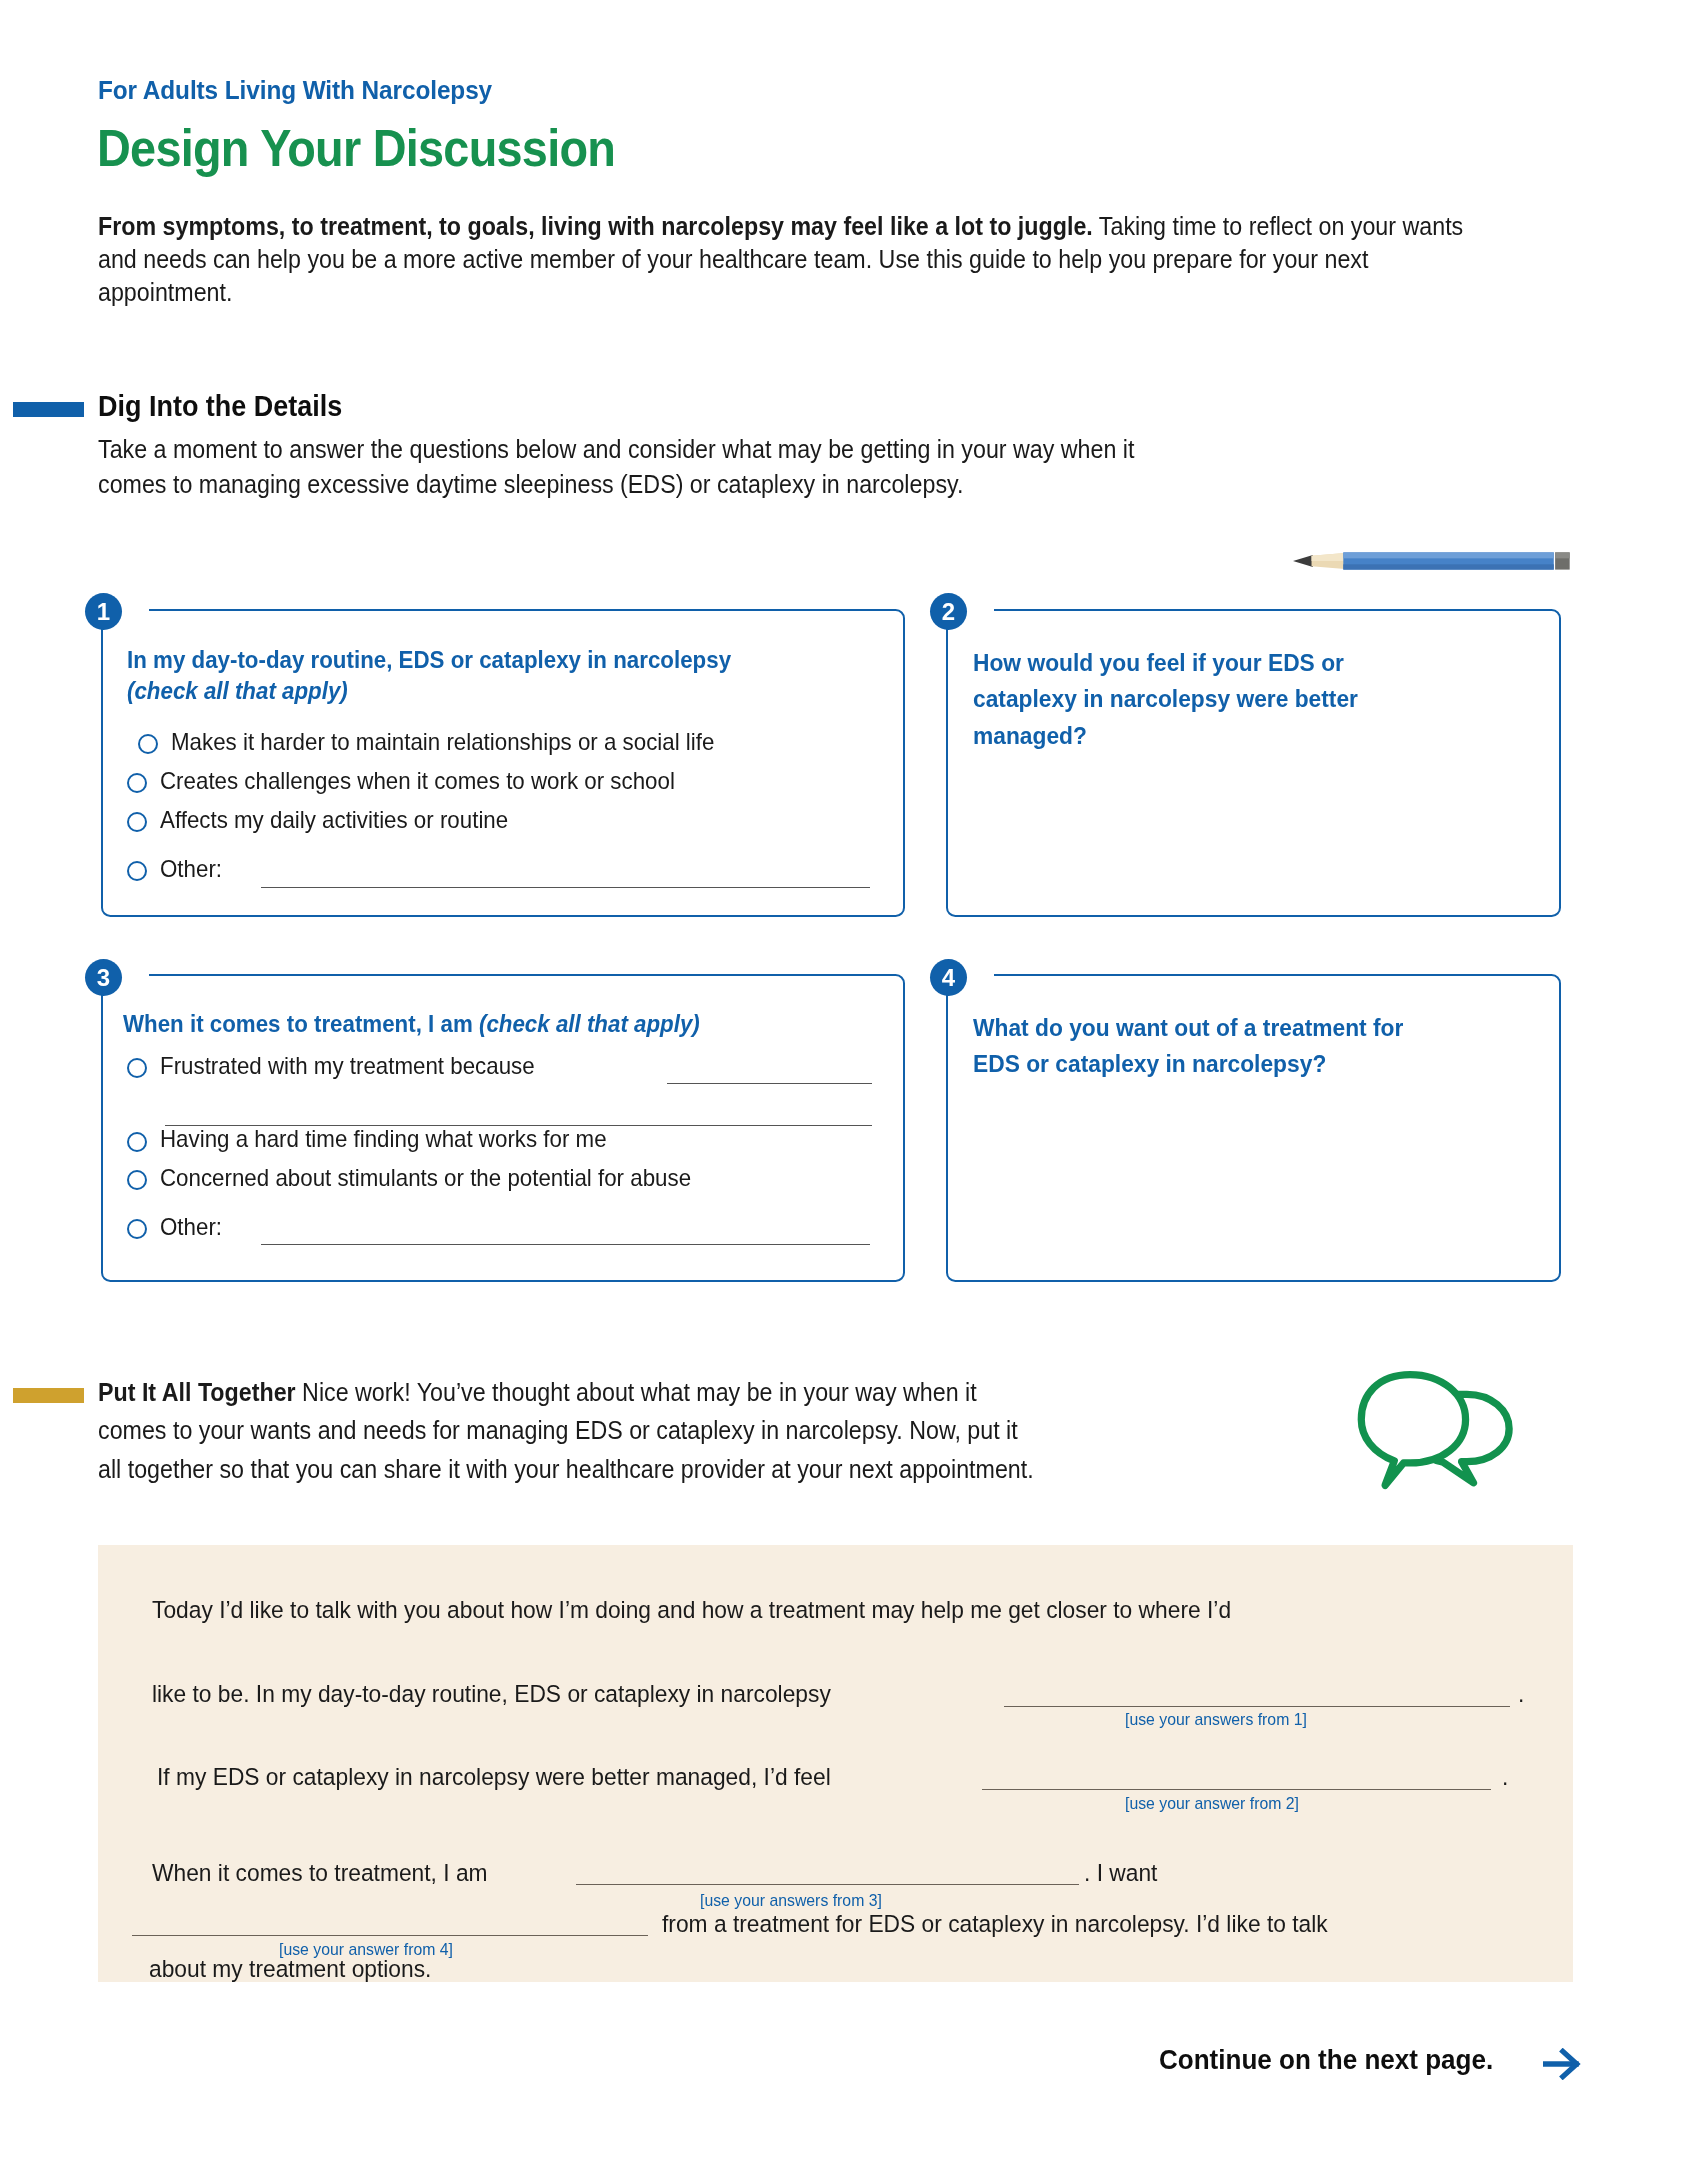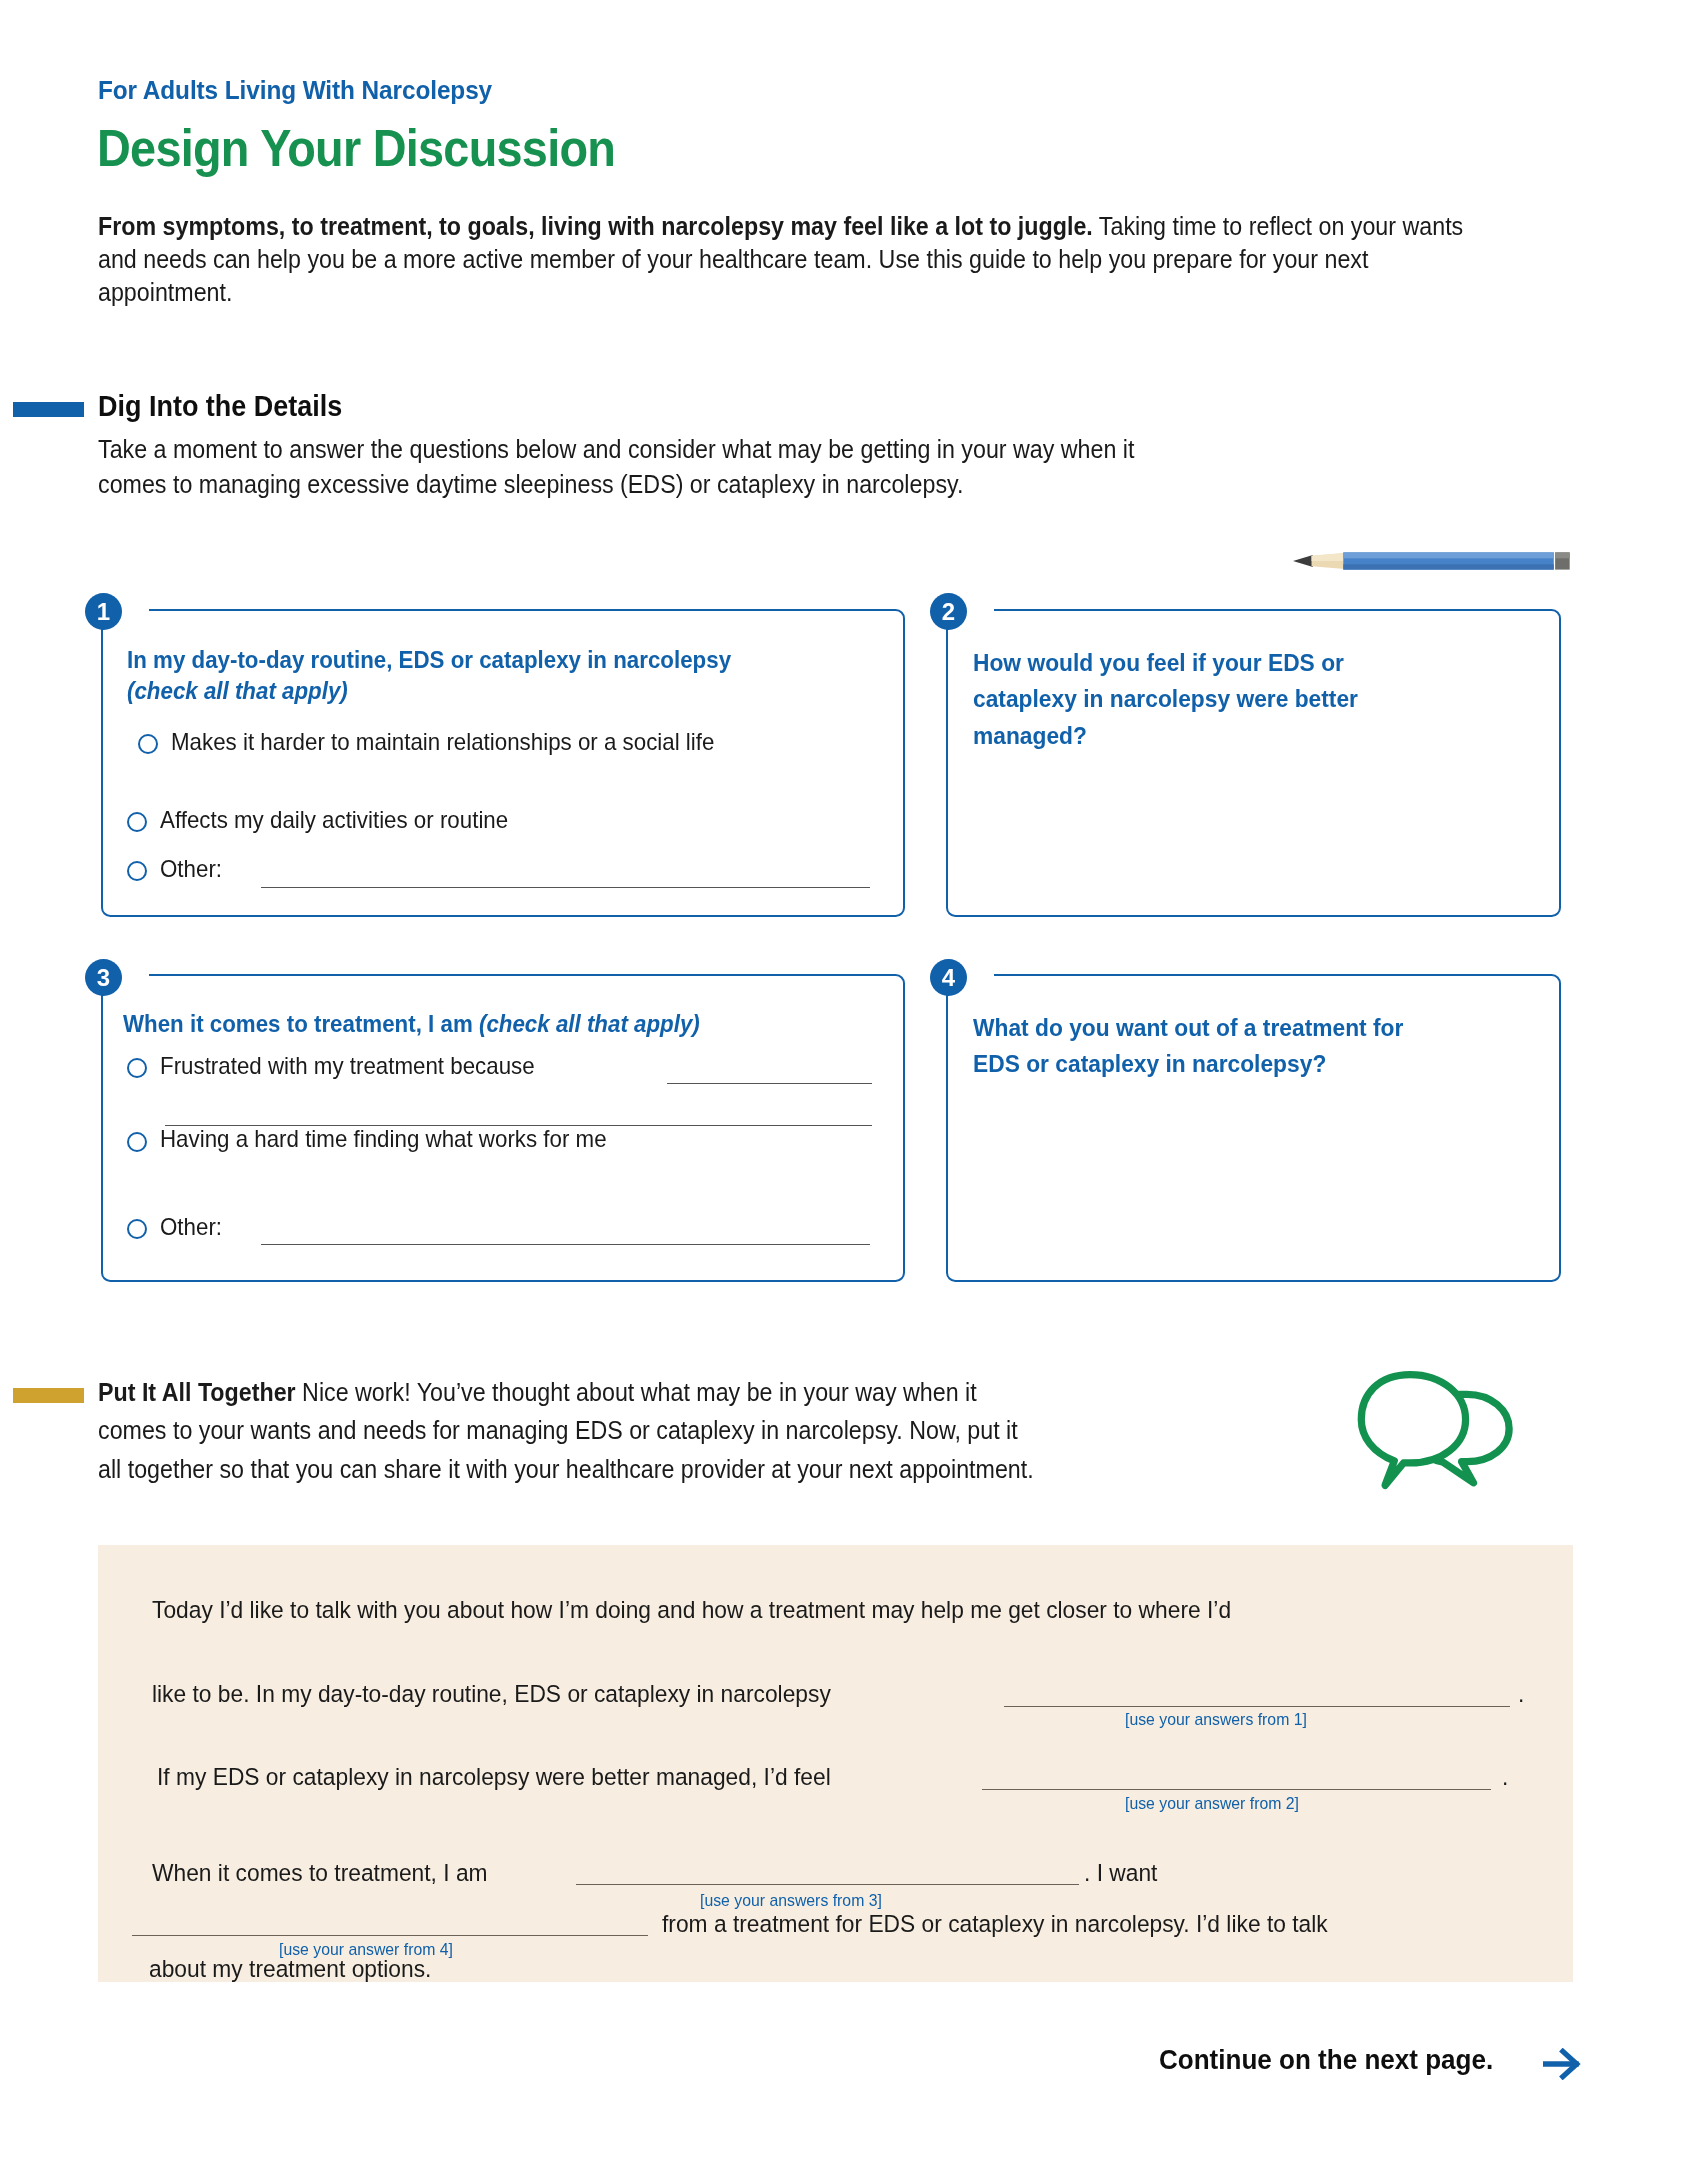--- a/index.html
+++ b/index.html
@@ -238,20 +238,24 @@
 
   <div class="q-title" style="left:127px; top:645px; width:781px;">
     <span>In my day-to-day routine, EDS or cataplexy in narcolepsy</span><br>
     <span class="hint">(check all that apply)</span>
   </div>
 
   <div class="opt" style="left:138px; top:728px;">
     <span class="bubble"></span>
     <span class="otext">Makes it harder to maintain relationships or a social life</span>
   </div>
+  <div class="opt" style="left:127px; top:767px;">
+    <span class="bubble"></span>
+    <span class="otext">Creates challenges when it comes to work or school</span>
+  </div>
   <div class="opt" style="left:127px; top:806px;">
     <span class="bubble"></span>
     <span class="otext">Affects my daily activities or routine</span>
   </div>
   <div class="opt" style="left:127px; top:855px;">
     <span class="bubble"></span>
     <span class="otext">Other:</span>
   </div>
   <div class="ruleline" style="left:261px; top:887px; width:609px;"></div>
 
@@ -277,20 +281,24 @@
   <div class="opt" style="left:127px; top:1052px;justify-content:center;">
     <span class="bubble"></span>
     <span class="otext">Frustrated with my treatment because</span>
   </div>
   <div class="ruleline" style="left:667px; top:1083px; width:205px;"></div>
   <div class="ruleline" style="left:165px; top:1125px; width:707px;"></div>
 
   <div class="opt" style="left:127px; top:1125px;align-items:center;">
     <span class="bubble"></span>
     <span class="otext">Having a hard time finding what works for me</span>
+  </div>
+  <div class="opt" style="left:127px; top:1164px;">
+    <span class="bubble"></span>
+    <span class="otext">Concerned about stimulants or the potential for abuse</span>
   </div>
   <div class="opt" style="left:127px; top:1213px;">
     <span class="bubble"></span>
     <span class="otext">Other:</span>
   </div>
   <div class="ruleline" style="left:261px; top:1244px; width:609px;"></div>
 
   <div class="qbox" style="left:946px; top:974px; width:615px; height:308px;"></div>
   <div class="qnotch" style="left:946px; top:961px; width:48px; height:30px;"></div>
   <div class="qnum" style="left:930px; top:959px;">4</div>

